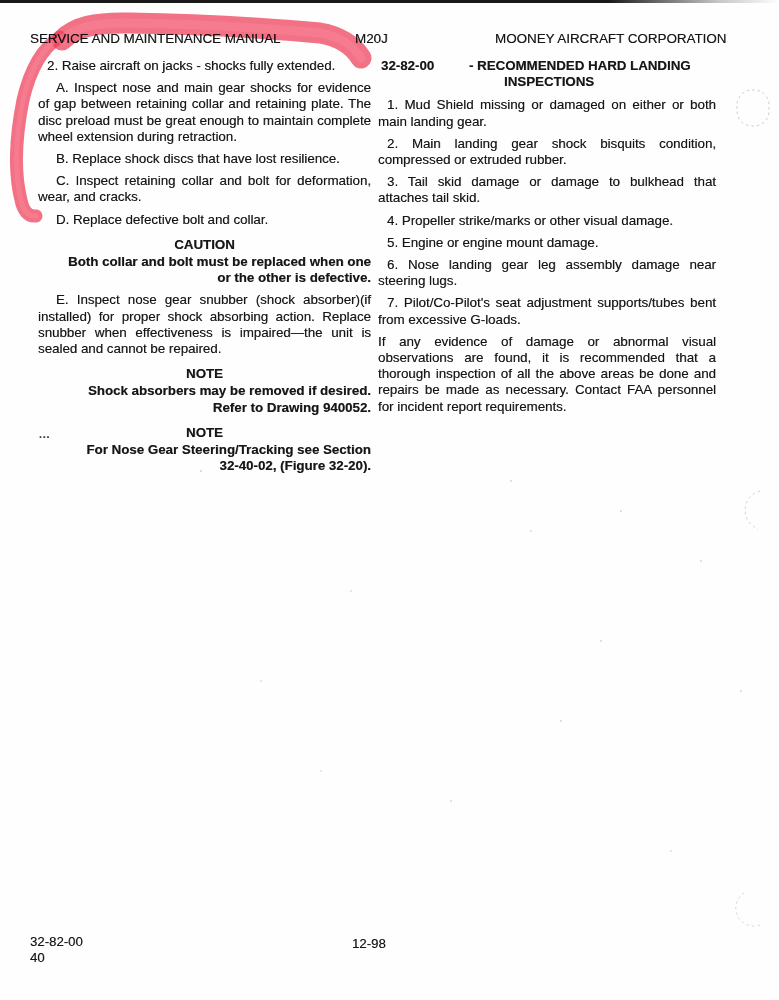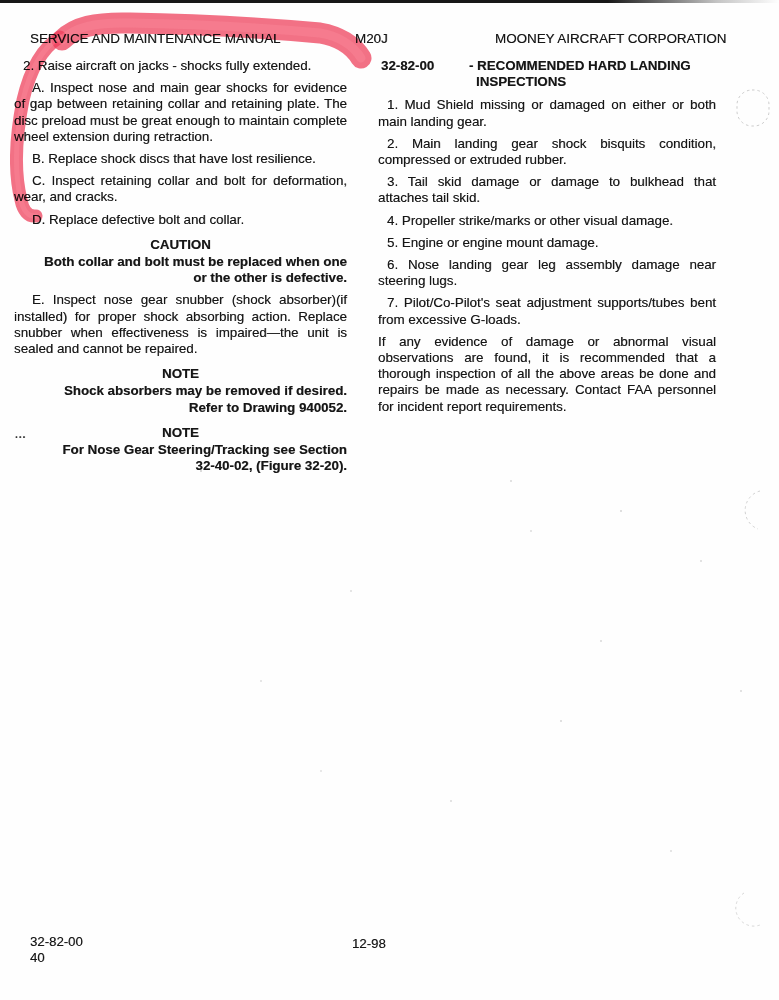--- a/index.html
+++ b/index.html
@@ -9,32 +9,32 @@
     margin:0 auto;
   }
   .scan{text-shadow:0.35px 0.35px 0.3px rgba(0,0,0,0.45);}
   .top-edge{position:absolute;top:0;left:0;width:779px;height:3px;
     background:linear-gradient(to right,#181818 0%,#181818 78%,rgba(24,24,24,0.25) 92%,rgba(24,24,24,0) 100%);}
   .header{position:absolute;top:31px;left:0;width:779px;height:18px;font-size:13.4px;}
   .header .h-left{position:absolute;left:30px;top:0;}
   .header .h-model{position:absolute;left:355px;top:0;}
   .header .h-right{position:absolute;left:468px;top:0;margin-left:27px;}
   .col{position:absolute;top:58px;font-size:13.3px;line-height:16.2px;}
-  .col-left{left:14px;width:333px;}
+  .col-left{left:38px;width:333px;}
   .col-right{left:378px;width:338px;}
   .block{margin:0 0 6px 0;text-align:justify;}
   .ind-num{text-indent:9px;}
   .ind-let{text-indent:18px;}
   .center{text-align:right;font-weight:bold;white-space:pre-line;}
   .heading{text-align:center;font-weight:bold;margin:9px 0 1px 0;position:relative;}
   .margin-dots{position:absolute;left:1px;top:2px;font-size:10px;letter-spacing:1px;font-weight:bold;color:#333;}
   .sec-heading{display:flex;font-weight:bold;margin-bottom:7px;}
   .sec-code{width:88px;flex:0 0 88px;padding-left:3px;}
   .sec-title{flex:1;}
-  .sec-title .line2{padding-left:7px;}
+  .sec-title .line2{padding-left:7px;margin-left:28px;}
   .footer{position:absolute;top:934px;left:0;width:779px;font-size:13.2px;line-height:16px;}
   .f-left{position:absolute;left:30px;top:0;}
   .f-date{position:absolute;left:352px;top:2px;}
   .overlay{position:absolute;top:0;left:0;pointer-events:none;}
   .marker-svg{mix-blend-mode:multiply;}
   .noise{position:absolute;top:470px;left:200px;width:2px;height:2px;background:#cfcfcf;border-radius:50%;
     box-shadow:310px 10px 0 #d8d8d8,420px 40px 0 #d4d4d4,150px 120px 0 #dcdcdc,500px 90px 0 #d8d8d8,
     60px 210px 0 #dedede,360px 250px 0 #d6d6d6,250px 330px 0 #dadada,470px 380px 0 #dddddd,
     120px 300px 0 #e0e0e0,400px 170px 0 #d9d9d9,330px 60px 0 #dddddd,540px 220px 0 #d8d8d8;}
 </style>

